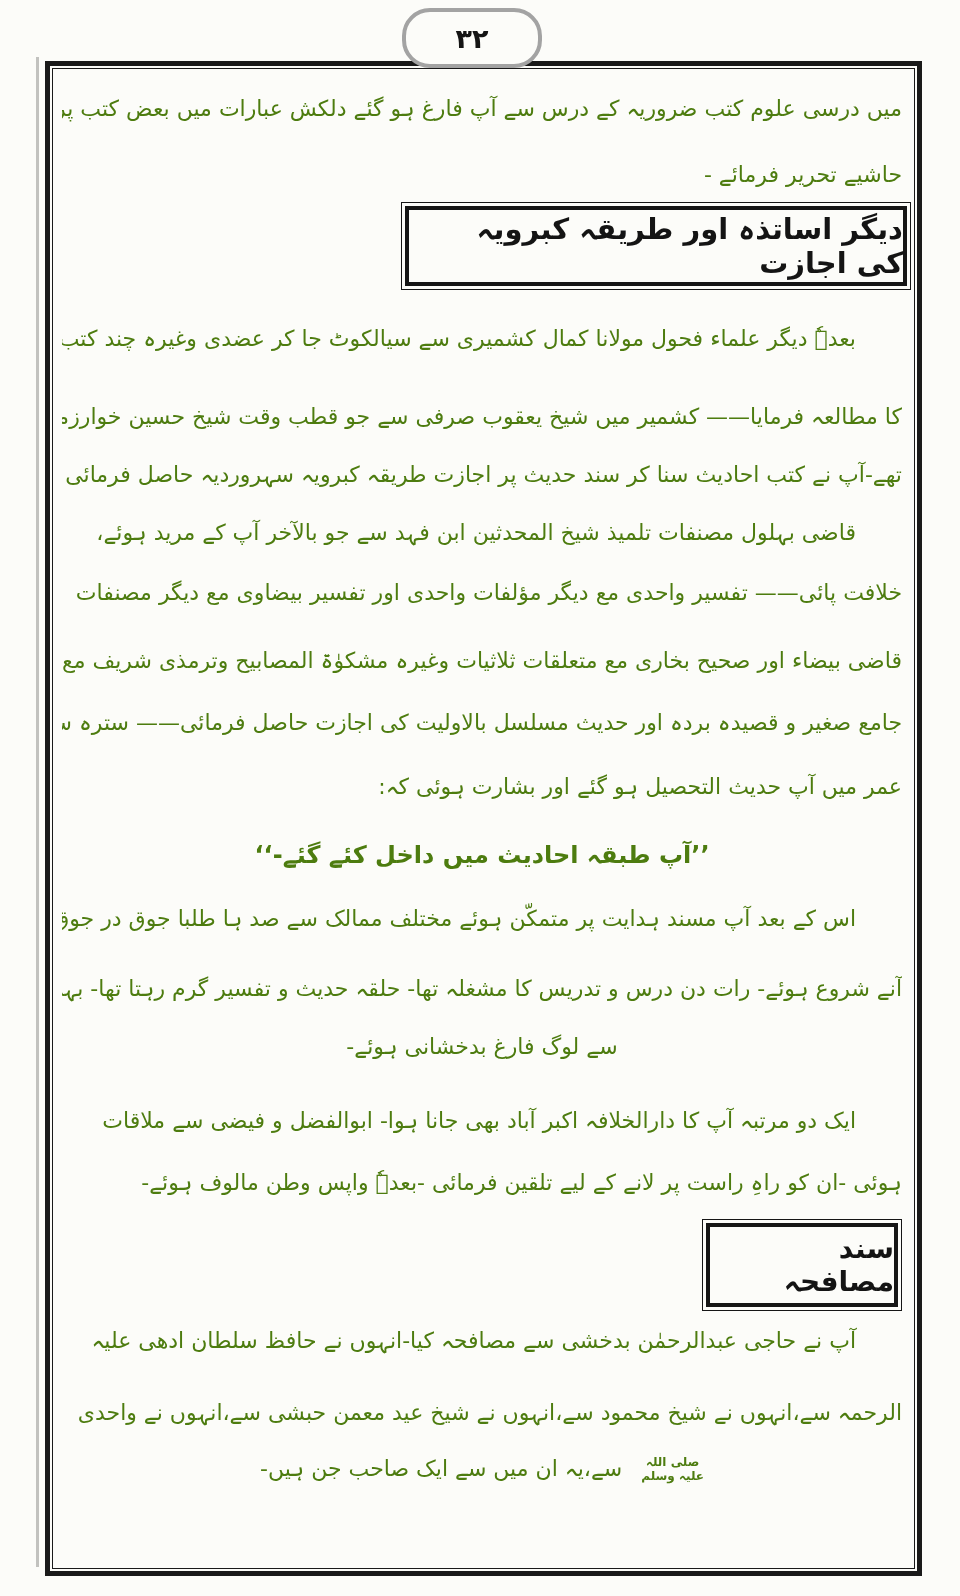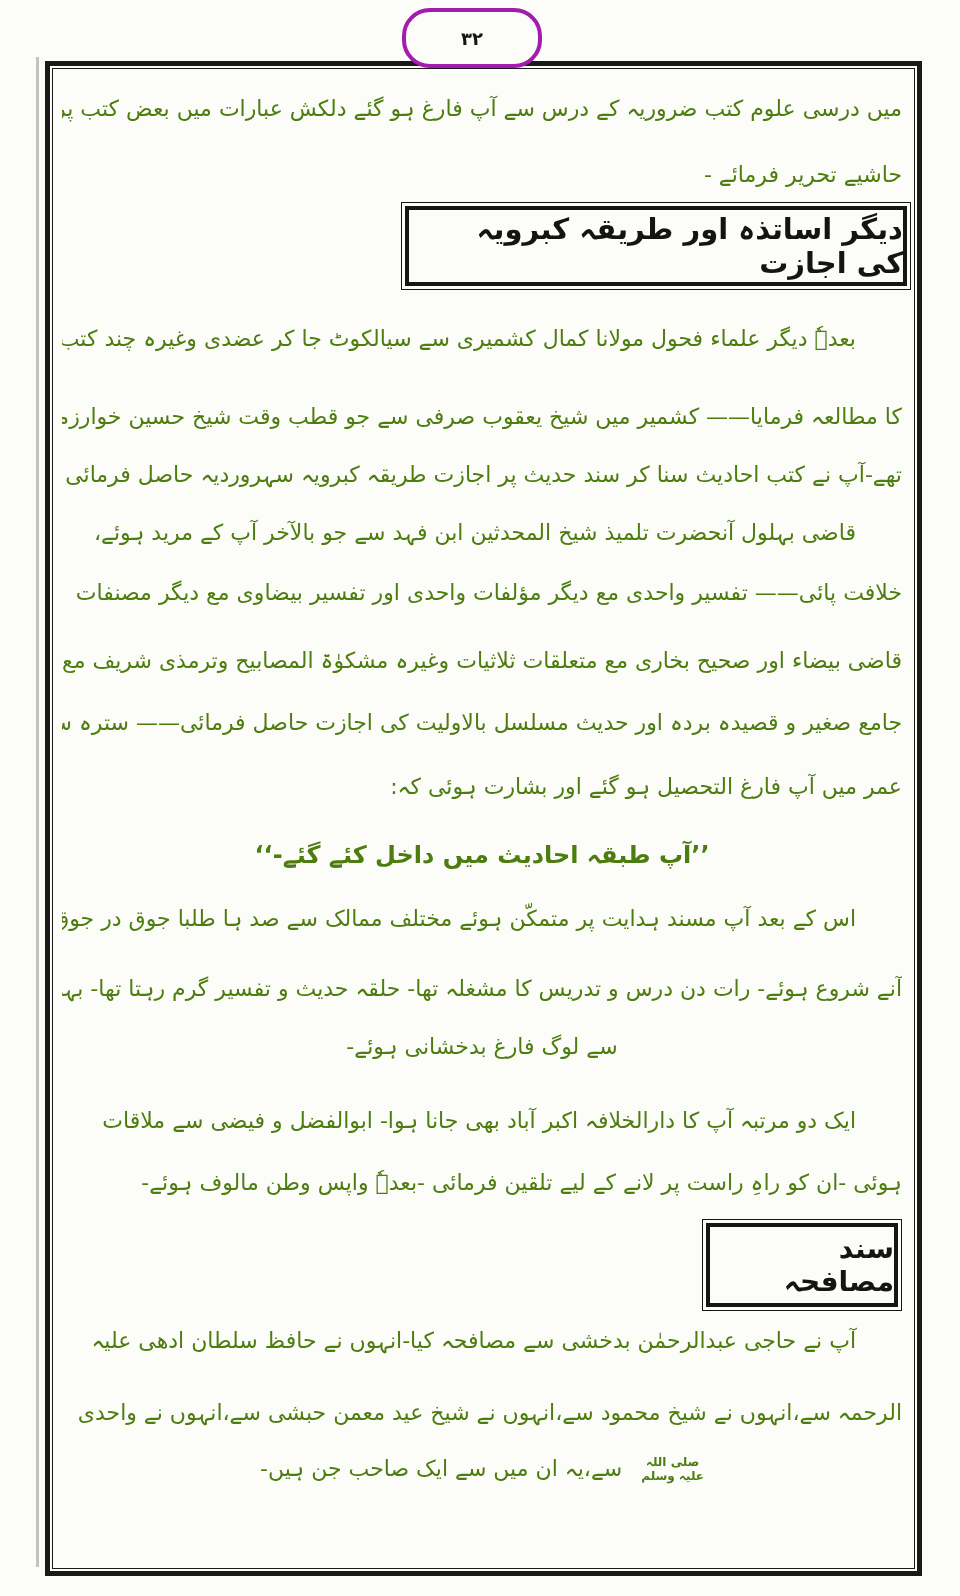--- a/index.html
+++ b/index.html
@@ -17,24 +17,24 @@
     border:5px solid #1a1a1a;
     background:transparent;
   }
   .frame-inner{
     position:absolute;inset:2px;
     border:1px solid #1a1a1a;
   }
   
   .cartouche{
     position:absolute;left:402px;top:8px;width:132px;height:52px;
-    border:4px solid #a21caf;border-radius:28px;
+    border:4px solid #a3a3a3;border-radius:28px;
     background:#fcfcf9;
     display:flex;align-items:center;justify-content:center;
-    font-size:18px;font-weight:bold;
+    font-size:27px;font-weight:bold;
     z-index:3;
   }
   
   .line{
     position:absolute;left:62px;right:58px;
     line-height:54px;height:54px;
     direction:rtl;text-align:right;
     font-size:22px;
     white-space:nowrap;overflow:hidden;
     color:#4d7c0f;
@@ -88,25 +88,25 @@
 <div class="line" style="top:148px">حاشیے تحریر فرمائے -</div>
 
 <div class="heading-box h1box">
   <span>دیگر اساتذہ اور طریقہ کبرویہ کی اجازت</span>
 </div>
 
 <div class="line indent" style="top:312px">بعدہٗ دیگر علماء فحول مولانا کمال کشمیری سے سیالکوٹ جا کر عضدی وغیرہ چند کتب مشکلہ</div>
 <div class="line" style="top:390px">کا مطالعہ فرمایا—— کشمیر میں شیخ یعقوب صرفی سے جو قطب وقت شیخ حسین خوارزمی کے خلیفہ</div>
 <div class="line" style="top:448px">تھے-آپ نے کتب احادیث سنا کر سند حدیث پر اجازت طریقہ کبرویہ سہروردیہ حاصل فرمائی -</div>
 
-<div class="line indent" style="top:506px">قاضی بہلول آنحضرت تلمیذ شیخ المحدثین ابن فہد سے جو بالآخر آپ کے مرید ہوئے،</div>
+<div class="line indent" style="top:506px">قاضی بہلول مصنفات تلمیذ شیخ المحدثین ابن فہد سے جو بالآخر آپ کے مرید ہوئے،</div>
 <div class="line" style="top:566px">خلافت پائی—— تفسیر واحدی مع دیگر مؤلفات واحدی اور تفسیر بیضاوی مع دیگر مصنفات</div>
 <div class="line" style="top:634px">قاضی بیضاء اور صحیح بخاری مع متعلقات ثلاثیات وغیرہ مشکوٰۃ المصابیح وترمذی شریف مع شمائل اور</div>
 <div class="line" style="top:696px">جامع صغیر و قصیدہ بردہ اور حدیث مسلسل بالاولیت کی اجازت حاصل فرمائی—— سترہ سال کی</div>
-<div class="line" style="top:760px">عمر میں آپ فارغ التحصیل ہو گئے اور بشارت ہوئی کہ:</div>
+<div class="line" style="top:760px">عمر میں آپ حدیث التحصیل ہو گئے اور بشارت ہوئی کہ:</div>
 
 <div class="line center quote-line" style="top:828px">’’آپ طبقہ احادیث میں داخل کئے گئے-‘‘</div>
 
 <div class="line indent" style="top:892px">اس کے بعد آپ مسند ہدایت پر متمکّن ہوئے مختلف ممالک سے صد ہا طلبا جوق در جوق</div>
 <div class="line" style="top:962px">آنے شروع ہوئے- رات دن درس و تدریس کا مشغلہ تھا- حلقہ حدیث و تفسیر گرم رہتا تھا- بہت</div>
 <div class="line center" style="top:1020px">سے لوگ فارغ بدخشانی ہوئے-</div>
 
 <div class="line indent" style="top:1094px">ایک دو مرتبہ آپ کا دارالخلافہ اکبر آباد بھی جانا ہوا- ابوالفضل و فیضی سے ملاقات</div>
 <div class="line" style="top:1156px">ہوئی -ان کو راہِ راست پر لانے کے لیے تلقین فرمائی -بعدہٗ واپس وطن مالوف ہوئے-</div>
 

